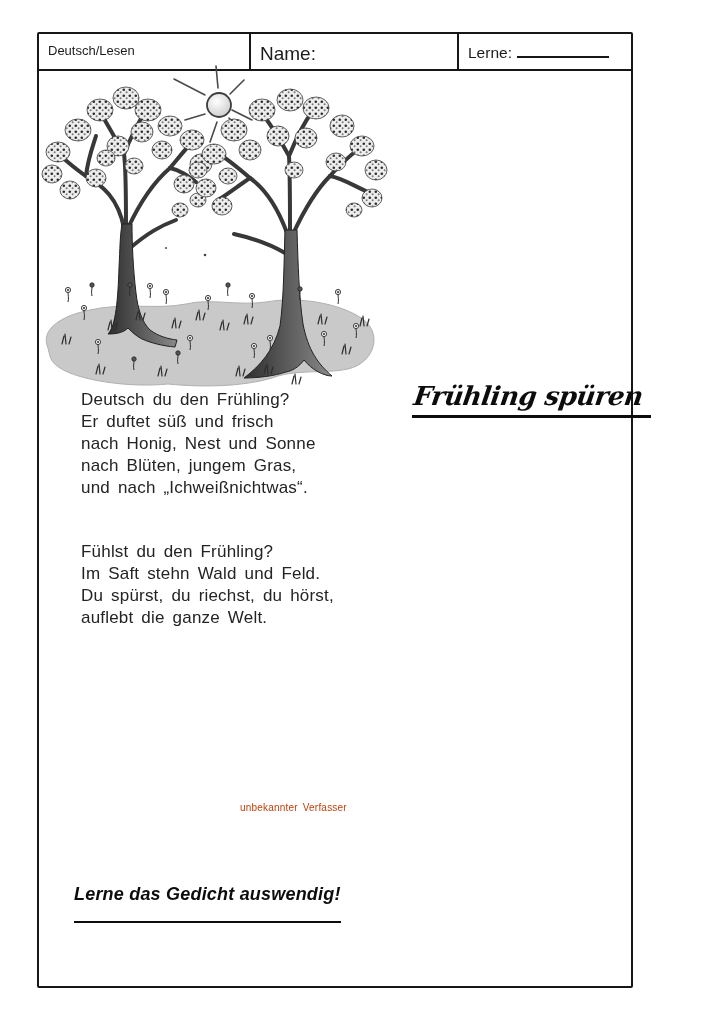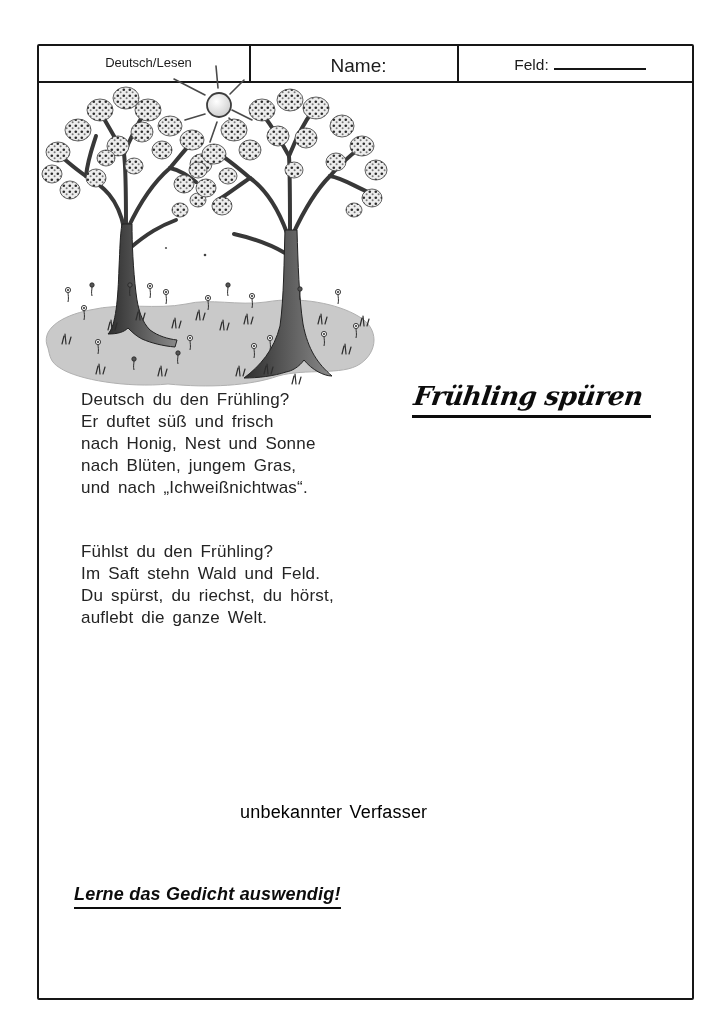--- a/index.html
+++ b/index.html
@@ -1,22 +1,22 @@
 <!DOCTYPE html>
 <html><head>
 <meta charset="utf-8">
 <style>
   html,body{margin:0;padding:0;background:#ffffff;}
   .sheet{
     position:relative;width:702px;height:1024px;background:#ffffff;
     font-family:"Liberation Sans",sans-serif;color:#1c1c1c;overflow:hidden;
   }
   .frame{
-    position:absolute;left:37px;top:44px;width:657px;height:956px;
-    border:2px solid #161616;box-sizing:border-box;border-radius:2px;text-align:center;
+    position:absolute;left:37px;top:32px;width:596px;height:956px;
+    border:2px solid #161616;box-sizing:border-box;border-radius:2px;
   }
   .hdr{display:flex;height:35px;border-bottom:2px solid #161616;}
   .cell{box-sizing:border-box;padding:9px 0 0 9px;white-space:nowrap;}
   .cell-subject{width:212px;border-right:2px solid #161616;font-size:13px;}
   .cell-name{width:208px;border-right:2px solid #161616;font-size:19px;}
   .cell-date{flex:1;font-size:15.5px;}
   .date-blank{
     display:inline-block;width:92px;height:13px;margin-left:5px;
     border-bottom:2px solid #161616;vertical-align:baseline;
   }
@@ -24,39 +24,39 @@
   .title{
     position:absolute;left:412px;top:381px;
     font-family:"DejaVu Serif",serif;font-style:italic;font-weight:bold;
     font-size:26px;letter-spacing:-0.5px;color:#0c0c0c;
     border-bottom:3px solid #0c0c0c;padding:0 8px 4px 2px;
   }
   .title .tilt{display:inline-block;transform:skewX(-8deg);}
   .poem{position:absolute;left:81px;top:389px;font-size:17px;line-height:22px;
     color:#242424;word-spacing:3px;letter-spacing:0.2px;}
   .stanza{margin:0 0 42px 0;}
-  .attrib{position:absolute;left:240px;top:802px;font-size:18px;color:#000000;
+  .attrib{position:absolute;left:240px;top:802px;font-size:10px;color:#c2410c;
     letter-spacing:0.2px;word-spacing:2px;}
   .instruction{
     position:absolute;left:74px;top:884px;
     font-size:18px;font-weight:bold;font-style:italic;color:#0c0c0c;
-    border-bottom:2.5px solid #0c0c0c;padding-bottom:2px;letter-spacing:0.2px;
+    border-bottom:2.5px solid #0c0c0c;padding-bottom:16px;letter-spacing:0.2px;
   }
 </style>
 </head>
 <body>
 
 <div class="sheet">
 
   <div class="frame">
     <div class="hdr">
       <div class="cell cell-subject">Deutsch/Lesen</div>
       <div class="cell cell-name">Name:</div>
       <div class="cell cell-date">
-        <span>Feld:</span><span class="date-blank"></span>
+        <span>Lerne:</span><span class="date-blank"></span>
       </div>
     </div>
   </div>
 
   <svg class="illustration" viewBox="0 0 352 340">
     <defs>
       <radialGradient id="sunG" cx="40%" cy="35%" r="75%">
         <stop offset="0" stop-color="#ffffff"></stop>
         <stop offset="1" stop-color="#c9c9c9"></stop>
       </radialGradient>

